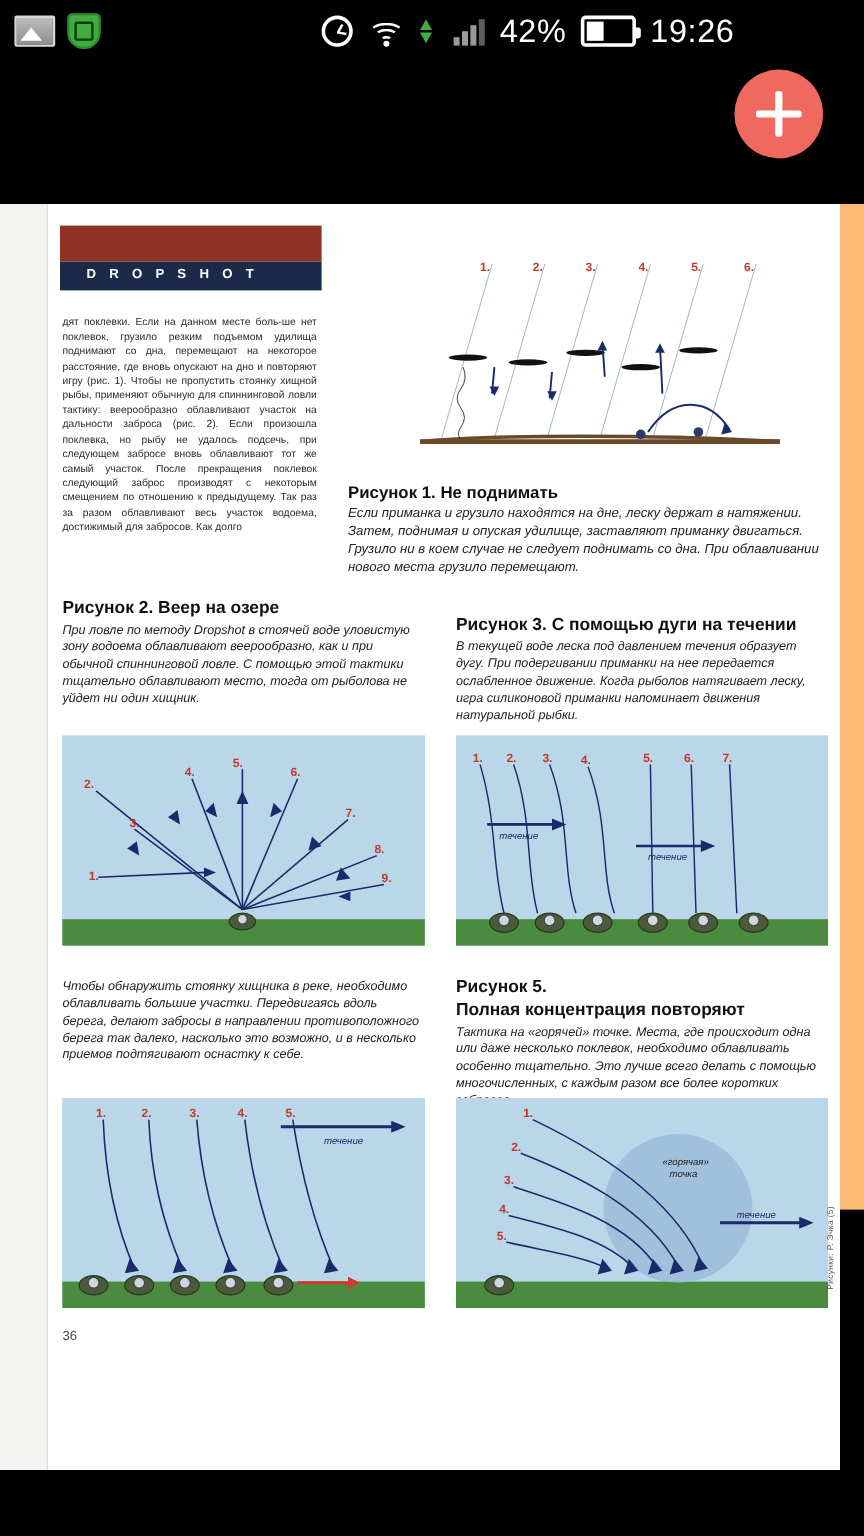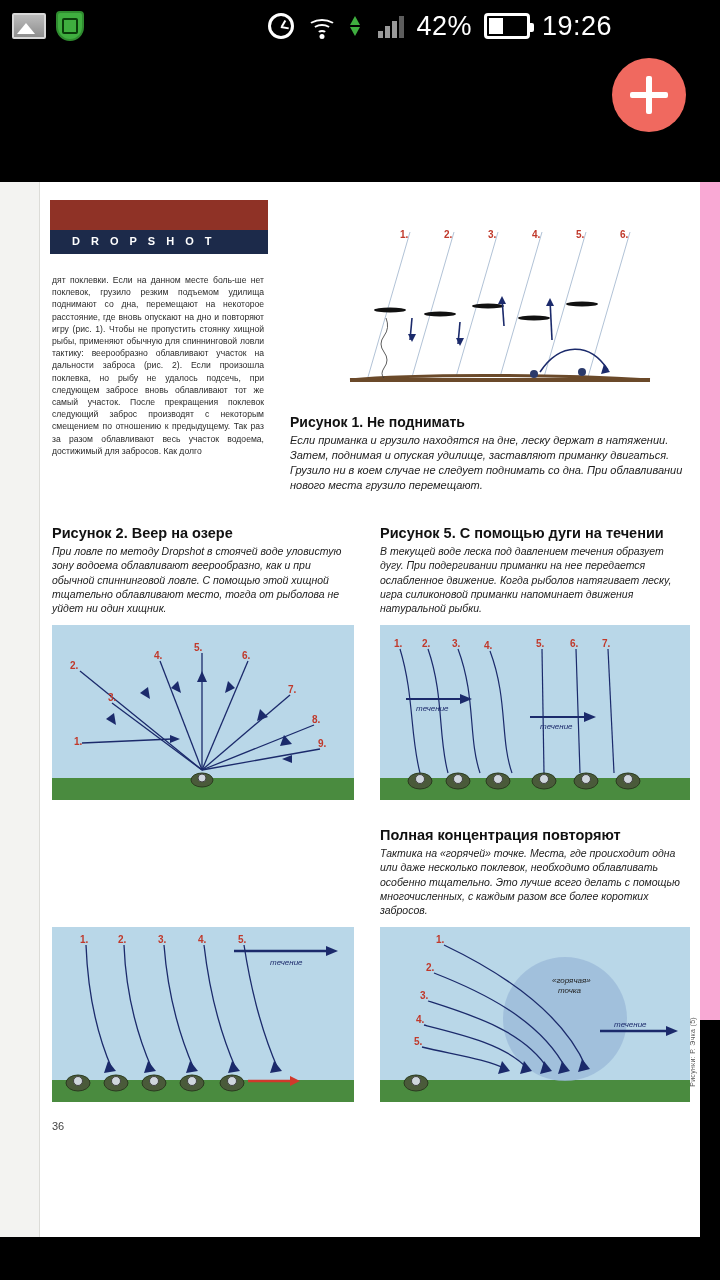--- a/index.html
+++ b/index.html
@@ -84,22 +84,21 @@
     background: #f0695f; border-radius: 50%; box-shadow: 0 2px 6px rgba(0,0,0,.5);
     display: flex; align-items: center; justify-content: center;
   }
   .fab:before, .fab:after { content: ""; position: absolute; background: #fff; border-radius: 2px; }
   .fab:before { width: 38px; height: 6px; }
   .fab:after  { width: 6px; height: 38px; }
 
   
   .page {
     position: absolute; left: 0; top: 170px; width: 720px; height: 838px;
-    background: #f9a8d4;
-    margin-top: 12px;
+    background: #fdba74;
   }
   .page-inner { position: absolute; left: 40px; top: 0; width: 660px; height: 1055px; background:#fff; }
   .gutter { position: absolute; left: 0; top: 0; width: 40px; height: 1055px; background: #f3f3f1; border-right: 1px solid #dcdcd8; }
 
   
   .banner { position: absolute; left: 10px; top: 18px; width: 218px; height: 54px; }
   .banner .red { position: absolute; left: 0; top: 0; width: 218px; height: 30px; background: #8f3226; }
   .banner .navy { position: absolute; left: 0; top: 30px; width: 218px; height: 24px; background: #1c2a4a; }
   .banner .label {
     position: absolute; left: 22px; top: 35px; color: #fff; font-size: 11px;
@@ -118,21 +117,21 @@
   .fig-caption-body { font-size: 11px; font-style: italic; line-height: 1.35; color: #222; }
 
   .cap1 { position: absolute; left: 250px; top: 232px; width: 400px; }
   .cap1 .fig-caption-body { margin-top: 3px; }
 
   
   .sec { position: absolute; }
   .sec h3 { font-size: 14.5px; color: #111; margin-bottom: 3px; }
   .sec p { font-size: 10.5px; font-style: italic; line-height: 1.36; color: #222; }
 
-  .sec2 { left: 12px; top: 343px; width: 300px; }
+  .sec2 { left: 12px; top: 329px; width: 300px; }
   .sec3 { left: 340px; top: 343px; width: 310px; }
   .sec4 { left: 12px; top: 645px; width: 300px; }
   .sec5 { left: 340px; top: 645px; width: 310px; }
 
   .illus { position: absolute; background: #b7d5e6; }
   .illus .water { position: absolute; left: 0; right: 0; top: 0; bottom: 0; background: #b9d7e8; }
   .illus .grass { position: absolute; left: 0; right: 0; bottom: 0; height: 22px; background: #4a8b3f; }
 
   .i2 { left: 12px; top: 443px; width: 302px; height: 175px; }
   .i3 { left: 340px; top: 443px; width: 310px; height: 175px; }
@@ -245,25 +244,25 @@
       </svg>
     </div>
 
     <div class="cap1">
       <div class="fig-caption-title">Рисунок 1. Не поднимать</div>
       <div class="fig-caption-body">Если приманка и грузило находятся на дне, леску держат в натяжении. Затем, поднимая и опуская удилище, заставляют приманку двигаться. Грузило ни в коем случае не следует поднимать со дна. При облавливании нового места грузило перемещают.</div>
     </div>
 
     <div class="sec sec2">
       <h3>Рисунок 2. Веер на озере</h3>
-      <p>При ловле по методу Dropshot в стоячей воде уловистую зону водоема облавливают веерообразно, как и при обычной спиннинговой ловле. С помощью этой хищной тщательно облавливают место, тогда от рыболова не уйдет ни один хищник.</p>
+      <p>При ловле по методу Dropshot в стоячей воде уловистую зону водоема облавливают веерообразно, как и при обычной спиннинговой ловле. С помощью этой тактики тщательно облавливают место, тогда от рыболова не уйдет ни один хищник.</p>
     </div>
 
     <div class="sec sec3">
-      <h3>Рисунок 5. С помощью дуги на течении</h3>
+      <h3>Рисунок 3. С помощью дуги на течении</h3>
       <p>В текущей воде леска под давлением течения образует дугу. При подергивании приманки на нее передается ослабленное движение. Когда рыболов натягивает леску, игра силиконовой приманки напоминает движения натуральной рыбки.</p>
     </div>
 
     <div class="illus i2">
       <div class="water"></div>
       <div class="grass"></div>
       <svg width="302" height="175" viewBox="0 0 302 175" style="position:absolute;left:0;top:0">
         <g stroke="#1b2a6b" stroke-width="1.3" fill="none">
           <path d="M30,118 L120,114"></path>
             <path d="M28,46 L150,145"></path>
@@ -347,23 +346,25 @@
             <circle cx="164" cy="154" r="4.5" fill="#cfd6dd" stroke="#444"></circle>
           <ellipse cx="206" cy="156" rx="12" ry="8" fill="#4a5a3a" stroke="#2a3a1f"></ellipse>
             <circle cx="206" cy="154" r="4.5" fill="#cfd6dd" stroke="#444"></circle>
           <ellipse cx="248" cy="156" rx="12" ry="8" fill="#4a5a3a" stroke="#2a3a1f"></ellipse>
             <circle cx="248" cy="154" r="4.5" fill="#cfd6dd" stroke="#444"></circle>
         </g>
       </svg>
     </div>
 
     <div class="sec sec4">
+      <p>Чтобы обнаружить стоянку хищника в реке, необходимо облавливать большие участки. Передвигаясь вдоль берега, делают забросы в направлении противоположного берега так далеко, насколько это возможно, и в несколько приемов подтягивают оснастку к себе.</p>
     </div>
 
     <div class="sec sec5">
+      <h3>Рисунок 5.</h3>
       <h3>Полная концентрация повторяют</h3>
       <p>Тактика на «горячей» точке. Места, где происходит одна или даже несколько поклевок, необходимо облавливать особенно тщательно. Это лучше всего делать с помощью многочисленных, с каждым разом все более коротких забросов.</p>
     </div>
 
     <div class="illus i4">
       <div class="water"></div>
       <div class="grass"></div>
       <svg width="302" height="175" viewBox="0 0 302 175" style="position:absolute;left:0;top:0">
         <g stroke="#1b2a6b" stroke-width="1.3" fill="none">
           <path d="M34,18 C36,70 46,110 60,142"></path>

